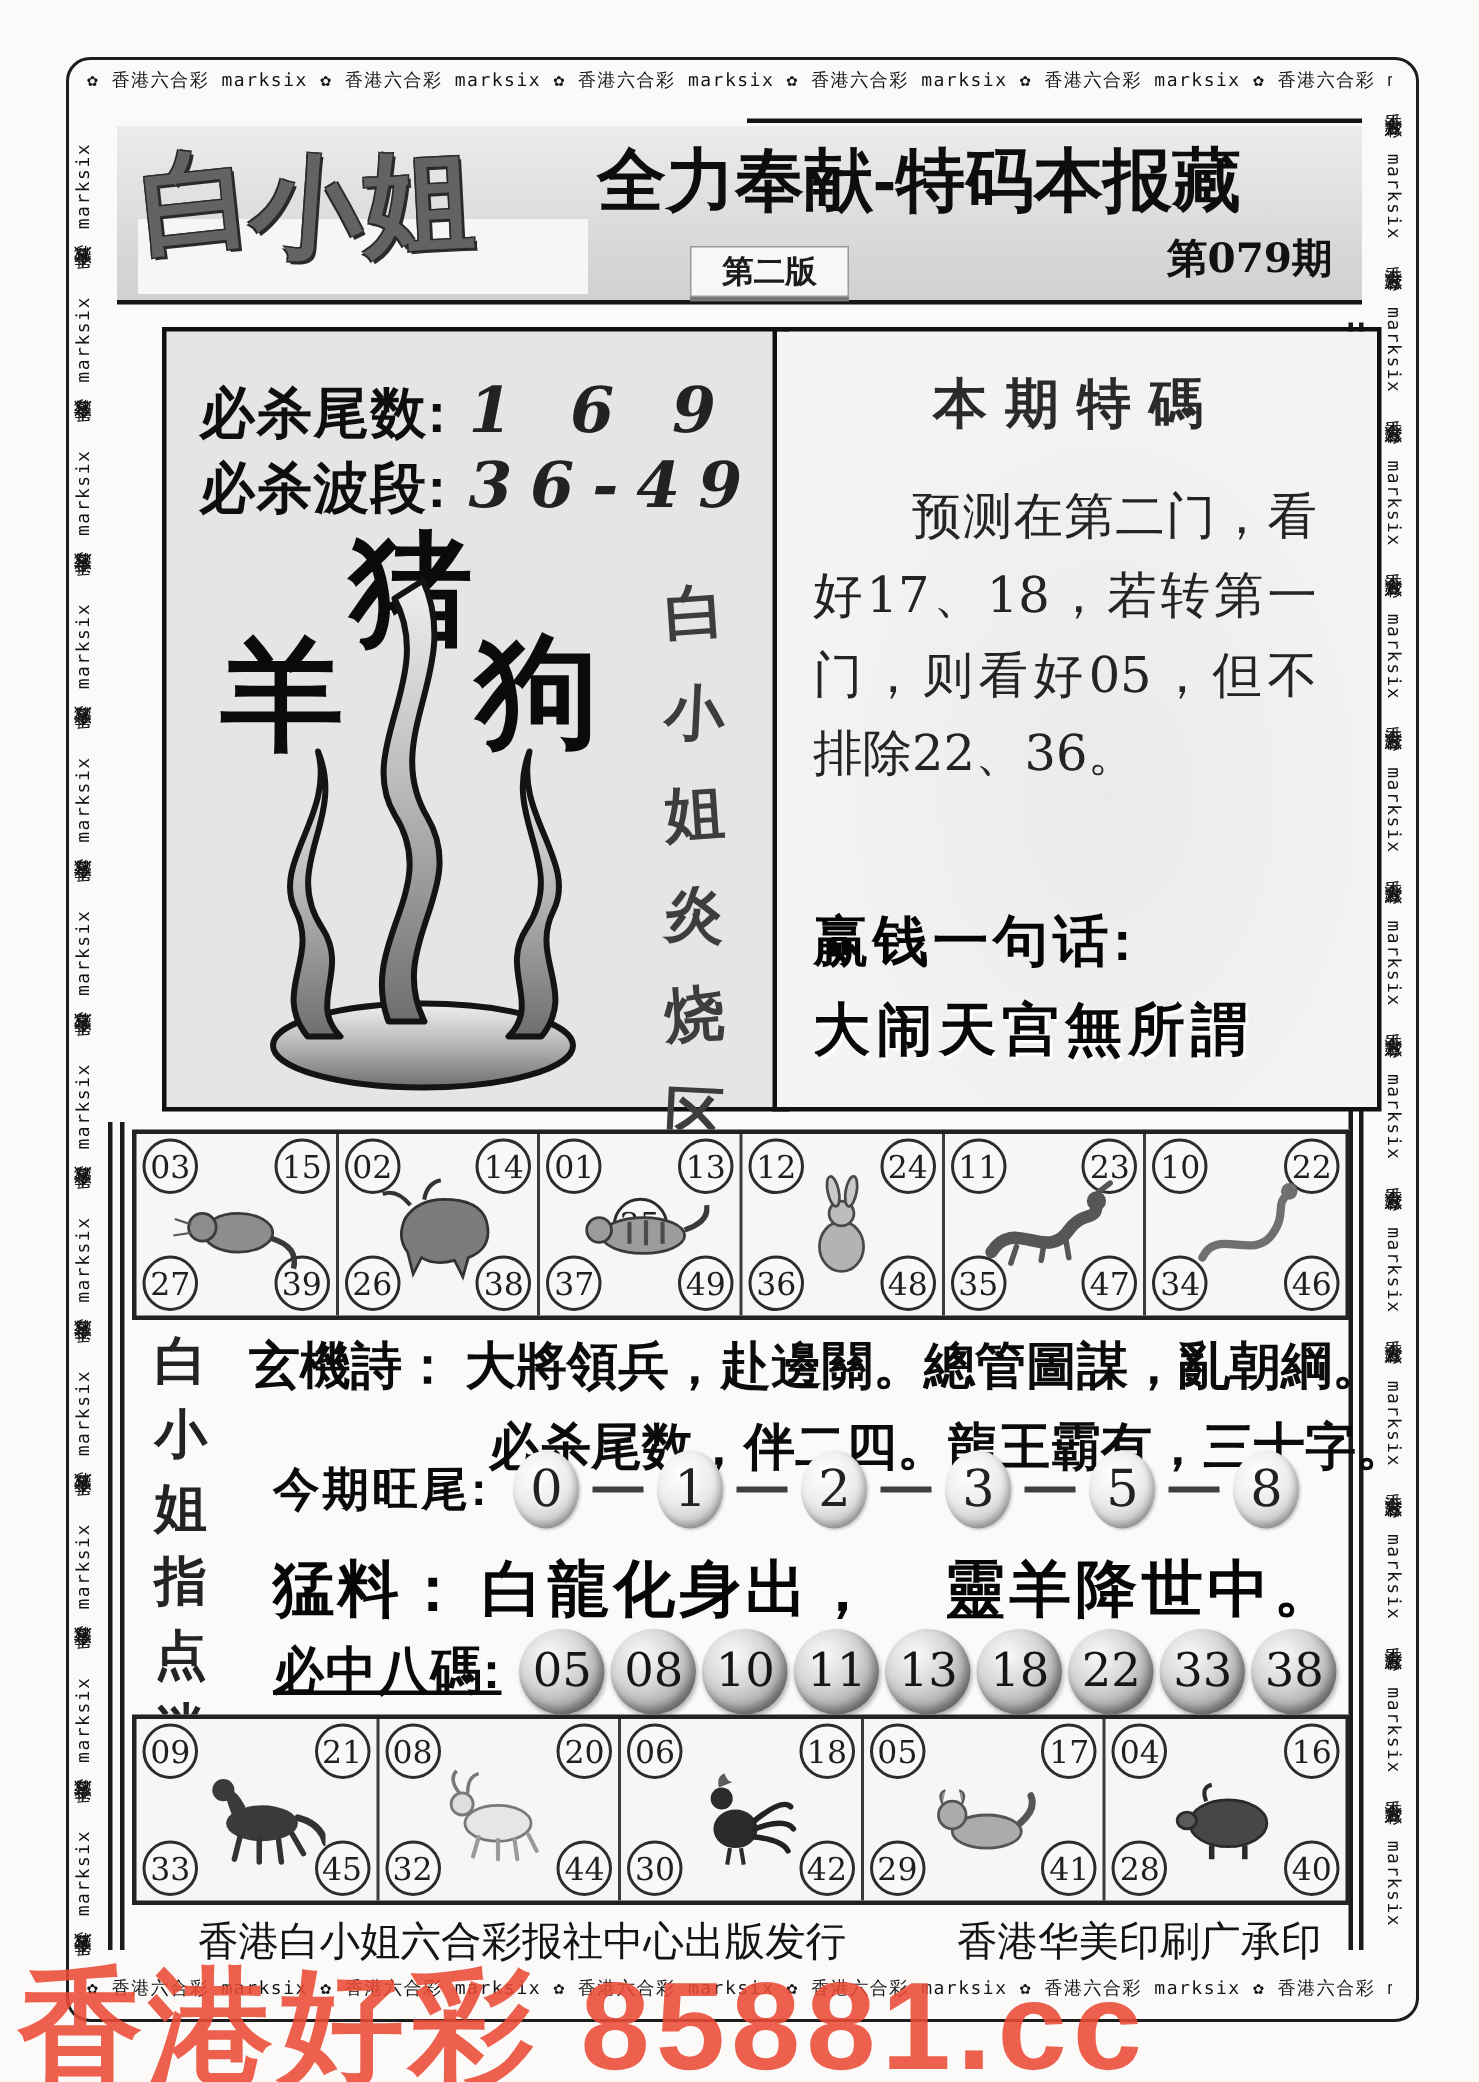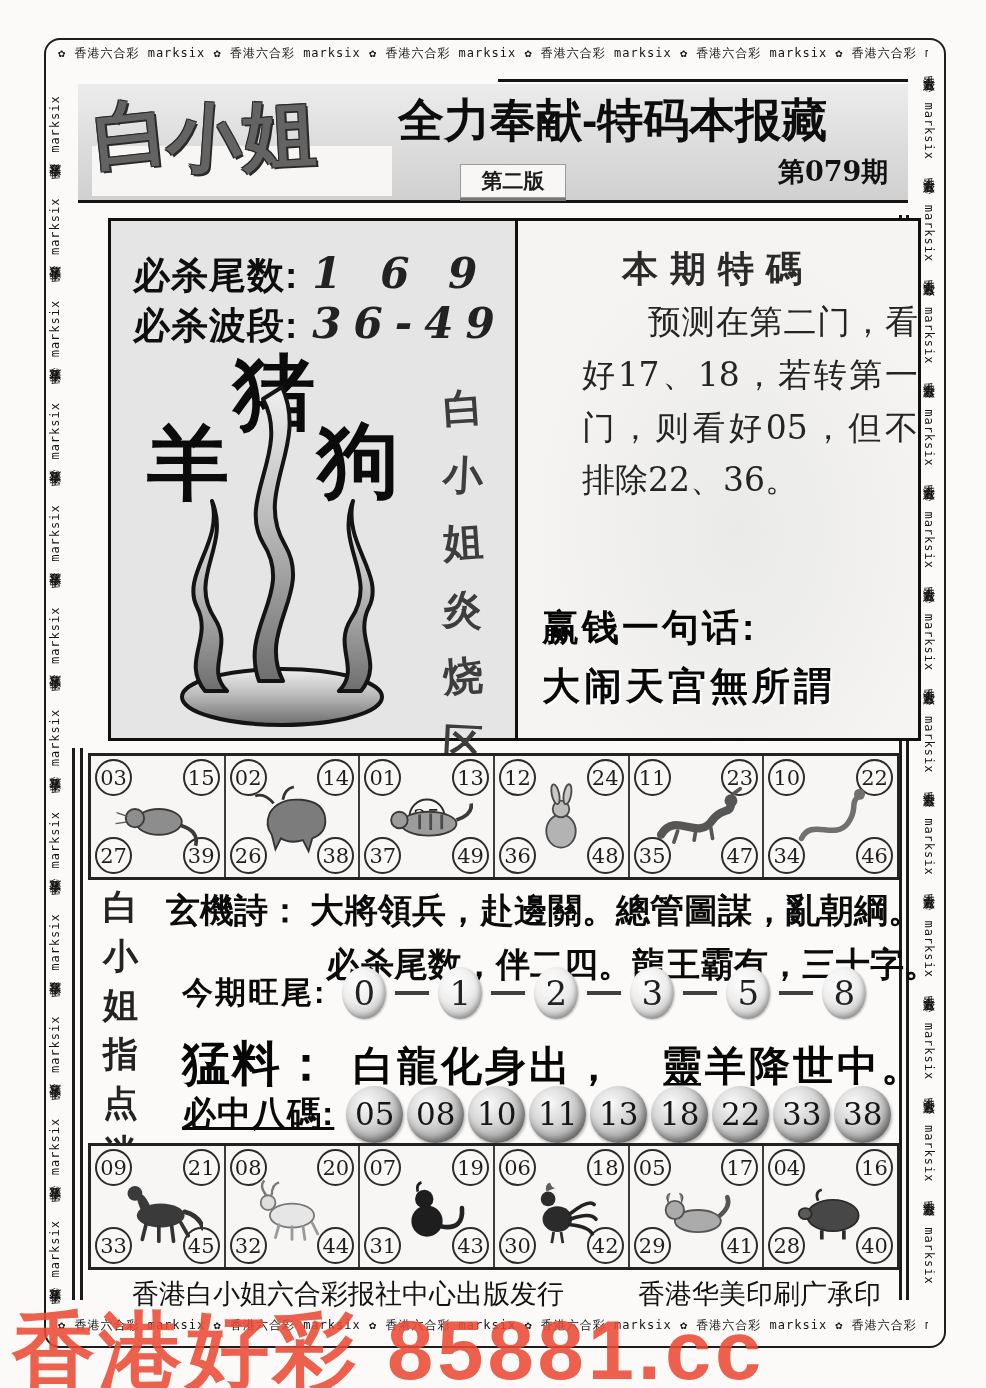--- a/index.html
+++ b/index.html
@@ -47,22 +47,22 @@
             font:bold 40px "DejaVu Serif",serif;color:#3d3d3d;}
   .sidevert span:nth-child(odd){transform:rotate(-4deg);}
   .sidevert span:nth-child(even){transform:rotate(3deg);}
   .flame{position:absolute;left:46px;top:160px;}
   
   .specbox{position:absolute;left:515px;top:218px;width:380px;height:517px;
            background:radial-gradient(ellipse at 55% 60%, #eaeae8 0%, #f5f4f2 70%);
            border:3px solid #101010;padding-left:20px;}
   .spectitle{position:absolute;left:0;top:24px;width:100%;text-align:center;
              font:bold 36px "DejaVu Serif",serif;letter-spacing:12px;color:#2a2a2a;}
-  .specbody{position:absolute;left:24px;top:75px;width:336px;font:33px "DejaVu Serif",serif;
-            line-height:1.6;color:#242424;text-align:justify;text-indent:2em;margin-left:40px;}
+  .specbody{position:absolute;left:24px;top:97px;width:336px;font:33px "DejaVu Serif",serif;
+            line-height:1.6;color:#242424;text-align:justify;text-indent:2em;}
   .sloganlbl{position:absolute;left:24px;top:382px;font-weight:bold;font-size:37px;color:#050505;letter-spacing:3px;}
   .slogan{position:absolute;left:24px;top:440px;font:bold 38px "DejaVu Serif",serif;letter-spacing:4px;color:#080808;
           text-shadow:0 0 2px #fff,2px 2px 0 #fff;}
   
   .zrow{position:absolute;left:88px;width:812px;height:127px;display:flex;
         border:3px solid #222;background:#f7f6f4;box-sizing:border-box;}
   .zcell{position:relative;flex:1;border-right:2px solid #3c3c3c;}
   .zcell:last-child{border-right:none;}
   .znum{position:absolute;width:33px;height:33px;border:2px solid #2c2c2c;border-radius:50%;
         display:flex;align-items:center;justify-content:center;
@@ -78,21 +78,21 @@
   .poem .lbl{margin-right:8px;margin-left:48px;}
   .poem .l2{padding-left:208px;white-space:nowrap;margin-top:8px;}
   .tailrow{position:absolute;left:182px;top:962px;height:62px;display:flex;align-items:center;}
   .tailrow .lbl{font-weight:bold;font-size:31px;letter-spacing:2px;margin-right:16px;color:#0a0a0a;}
   .tailball{width:44px;height:52px;border-radius:50%;display:flex;align-items:center;justify-content:center;
             background:radial-gradient(circle at 38% 30%, #ffffff 0%, #ececec 45%, #bdbdbd 85%, #a8a8a8 100%);
             box-shadow:inset -2px -3px 4px rgba(0,0,0,.25), 1px 1px 2px rgba(0,0,0,.2);
             font:34px "DejaVu Serif",serif;color:#222;}
   .dash{width:34px;height:4px;background:#3f3f3f;margin:0 9px;}
   .hotline{position:absolute;left:182px;top:1032px;white-space:nowrap;font-weight:bold;color:#060606;}
-  .hotline .lbl{font-size:48px;letter-spacing:2px;margin-right:21px;}
+  .hotline .lbl{font-size:41px;letter-spacing:2px;margin-right:10px;}
   .hotline .txt{font-size:41px;letter-spacing:3px;font-family:"DejaVu Serif",serif;}
   .coderow{position:absolute;left:182px;top:1084px;height:60px;display:flex;align-items:center;}
   .coderow .lbl{font-weight:bold;font-size:34px;letter-spacing:1px;margin-right:12px;color:#0a0a0a;text-decoration:underline;}
   .codeball{width:57px;height:57px;margin-right:4px;border-radius:50%;display:flex;align-items:center;justify-content:center;
             background:radial-gradient(circle at 36% 30%, #fafafa 0%, #d6d6d6 40%, #9c9c9c 78%, #7f7f7f 100%);
             box-shadow:inset -3px -4px 6px rgba(0,0,0,.35), 1px 2px 3px rgba(0,0,0,.3);
             font:31px "DejaVu Serif",serif;color:#161616;}
   
   .pubs{position:absolute;top:1276px;font-size:27px;color:#141414;white-space:nowrap;
         font-family:"DejaVu Serif",serif;}
@@ -304,32 +304,20 @@
         <span class="znum bl">32</span>
         <span class="znum br">44</span>
         <svg class="animal" width="92" height="78" viewBox="0 0 100 80">
           <ellipse cx="50" cy="46" rx="24" ry="13" fill="#e6e6e6" stroke="#787878" stroke-width="2"></ellipse>
           <circle cx="24" cy="32" r="8" fill="#dedede" stroke="#787878" stroke-width="2"></circle>
           <path d="M22,24 q-8,-10 -2,-16 M28,24 q0,-12 8,-14" fill="none" stroke="#787878" stroke-width="2.5"></path>
           <path d="M36,56 l-4,14 M50,58 l0,14 M62,58 l2,14 M72,54 l6,12" stroke="#9a9a9a" stroke-width="3" stroke-linecap="round"></path>
         </svg>
       </div>
       <div class="zcell">
-        <span class="znum tl">07</span>
-        <span class="znum tr">19</span>
-        <span class="znum bl">31</span>
-        <span class="znum br">43</span>
-        <svg class="animal" width="92" height="78" viewBox="0 0 100 80">
-          <circle cx="50" cy="52" r="17" fill="#1e1e1e"></circle>
-          <circle cx="47" cy="28" r="10" fill="#1e1e1e"></circle>
-          <path d="M66,58 q24,4 22,-20" fill="none" stroke="#222" stroke-width="5" stroke-linecap="round"></path>
-          <path d="M40,20 q-2,-8 4,-10" stroke="#1e1e1e" stroke-width="3" fill="none"></path>
-        </svg>
-      </div>
-      <div class="zcell">
         <span class="znum tl">06</span>
         <span class="znum tr">18</span>
         <span class="znum bl">30</span>
         <span class="znum br">42</span>
         <svg class="animal" width="92" height="78" viewBox="0 0 100 80">
           <ellipse cx="46" cy="50" rx="16" ry="14" fill="#2b2b2b"></ellipse>
           <circle cx="36" cy="28" r="8" fill="#2b2b2b"></circle>
           <path d="M34,20 q-2,-8 4,-10 q2,6 6,6" fill="#5d5d5d"></path>
           <path d="M60,44 q20,-16 26,-10 M60,50 q22,-8 28,0 M60,56 q20,2 24,10" fill="none" stroke="#222" stroke-width="4" stroke-linecap="round"></path>
           <path d="M42,64 l-2,12 M50,64 l2,12" stroke="#2b2b2b" stroke-width="3"></path>

